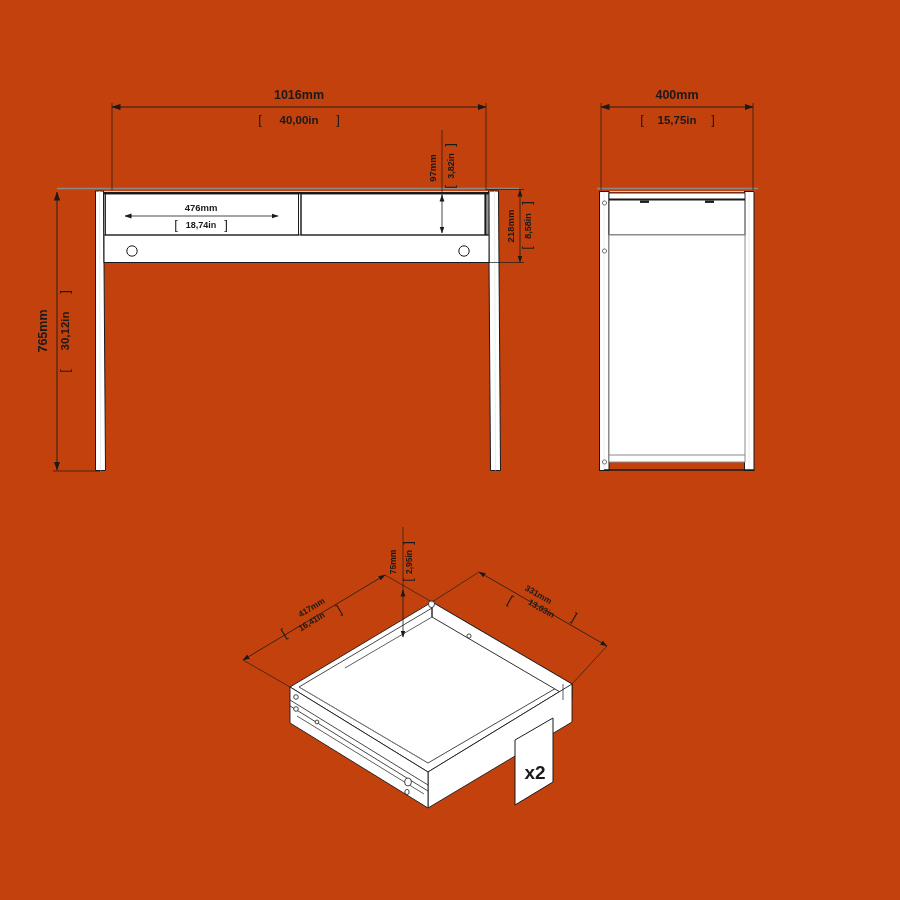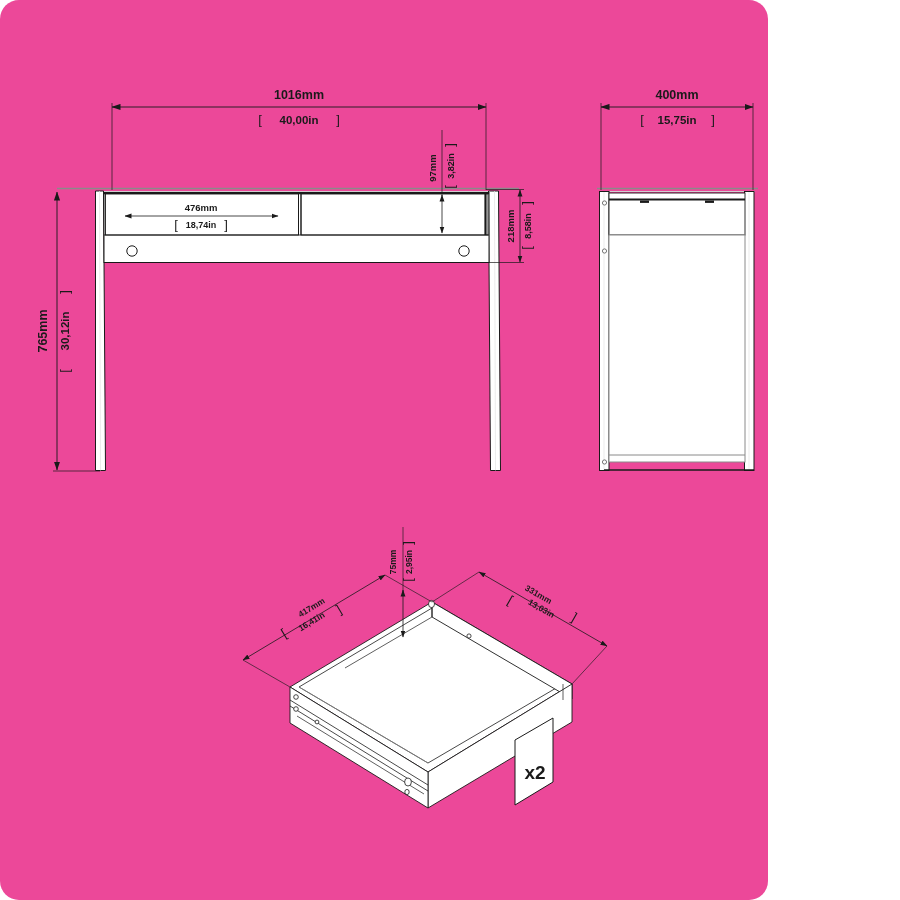--- a/index.html
+++ b/index.html
@@ -9,24 +9,23 @@
     background: #ffffff;
   }
   body {
     width: 900px;
     height: 900px;
     font-family: "Liberation Sans", sans-serif;
     overflow: hidden;
   }
   #sheet {
     position: relative;
-    width: 768px;
+    width: 900px;
     height: 900px;
-    background: #ec4899;
-    border-radius: 19px;
+    background: #c2410c;
   }
   #sheet svg {
     position: absolute;
     top: 0;
     left: 0;
     display: block;
   }
   text {
     font-family: "Liberation Sans", sans-serif;
     fill: #1a1a1a;

